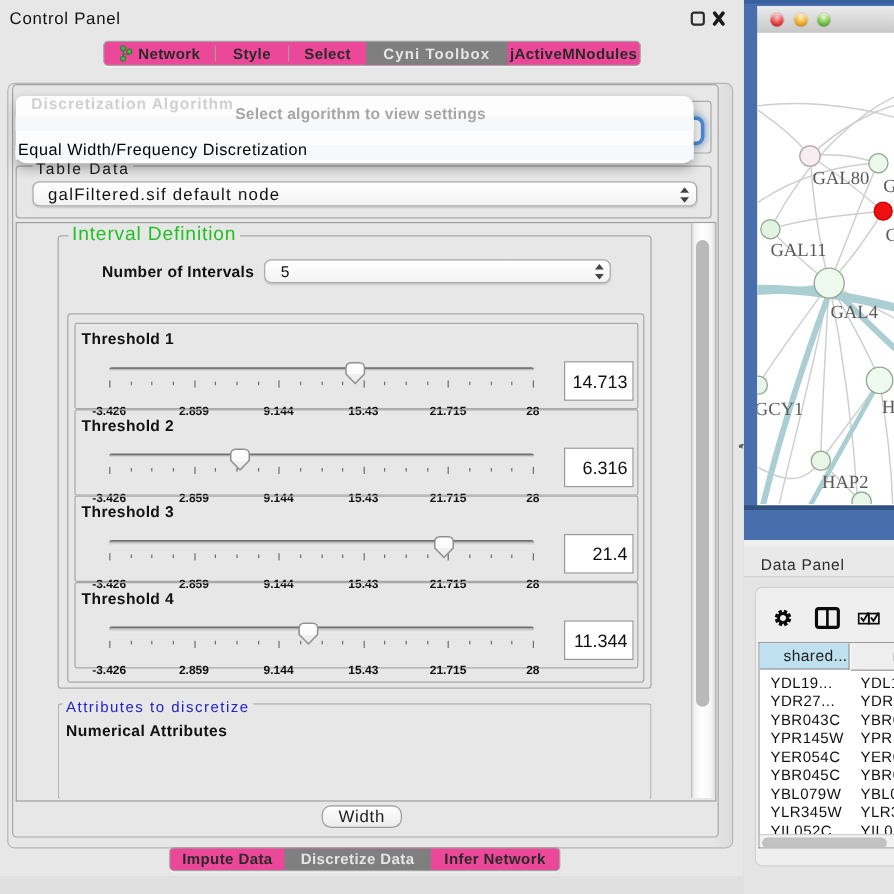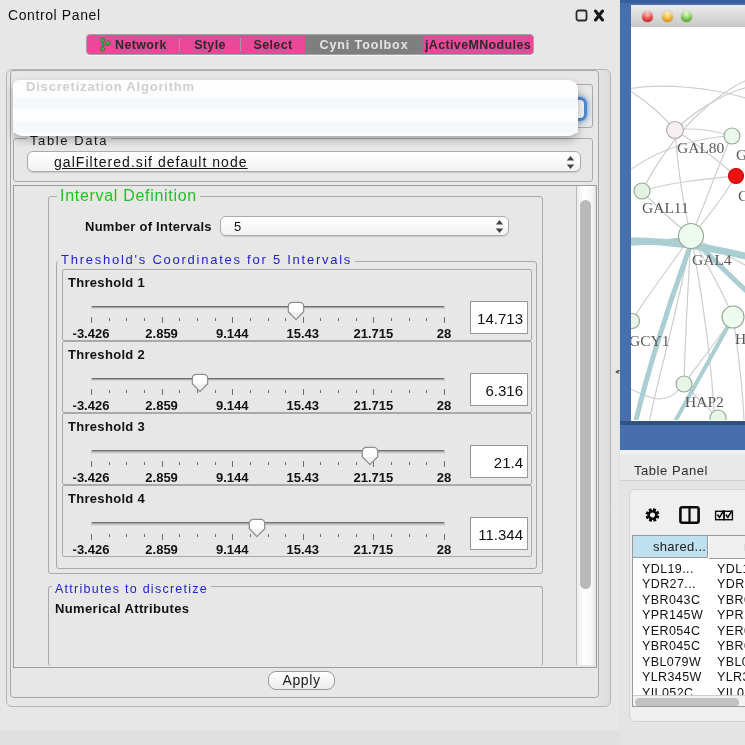--- a/index.html
+++ b/index.html
@@ -9,21 +9,21 @@
 .grptitle{font-size:13px;letter-spacing:1.15px;color:#1a1a1a;background:#e7e7e7;padding:0 3px;line-height:14px;}
 .combo{background:linear-gradient(#ffffff,#f3f3f3);border:1px solid #ababab;border-radius:6px;box-shadow:0 1px 1px rgba(0,0,0,0.12);}
 .seg{display:flex;background:#ec4899;border:1px solid #a2a2a2;border-radius:4px;overflow:hidden;font-size:12.5px;font-weight:bold;letter-spacing:.35px;color:#2a2a2a;box-shadow:0 1px 0 rgba(255,255,255,.6);}
 .seg div{display:flex;align-items:center;justify-content:center;white-space:nowrap;}
 .seg .sp{width:1px;height:13px;background:#9f9f9f;align-self:center;}
 .seg .sel{background:#7f7f7f;color:#e5e5e5;}
 .tbox{position:absolute;left:62px;width:468px;height:70px;border:1px solid #a9a9a9;border-radius:2px;}
 .ttitle{position:absolute;left:5px;top:5px;font-weight:bold;font-size:13px;letter-spacing:.3px;color:#111;}
 .track{position:absolute;left:28px;top:36px;width:354px;height:4.5px;border-radius:2px;background:linear-gradient(#6f6f6f 0,#6f6f6f 1px,#aaaaaa 1.5px,#d6d6d6 60%,#eeeeee);}
 .vbox{position:absolute;left:407px;top:31px;width:52px;height:31px;background:#fff;border:1px solid #989898;font-size:15px;color:#111;text-align:right;line-height:33px;padding-right:4px;}
-.ticklbl{position:absolute;top:56px;font-size:13px;font-weight:bold;color:#111;transform:translateX(-50%);}
+.ticklbl{position:absolute;top:68px;font-size:10px;font-weight:bold;color:#111;transform:translateX(-50%);}
 .row{height:15.5px;line-height:15.5px;font-size:12.5px;letter-spacing:.4px;color:#111;white-space:nowrap;}
 </style></head>
 <body>
 <div class="abs" id="cp">
 
   <div class="abs" style="left:8px;top:7px;font-size:14px;letter-spacing:.6px;color:#111;">Control Panel</div>
   <svg class="abs" style="left:575px;top:9px;" width="32" height="13" viewBox="0 0 32 13">
     <rect x="1.5" y="1.5" width="10" height="10" rx="2" fill="none" stroke="#2a2a2a" stroke-width="1.8"></rect>
     <path d="M20.5 2 L27.5 11 M27.5 2 L20.5 11" stroke="#1a1a1a" stroke-width="3" stroke-linecap="round"></path>
   </svg>
@@ -45,49 +45,50 @@
 
   <div class="abs" style="left:6px;top:69px;width:603px;height:636px;border:1px solid #b6b6b6;border-radius:6px;background:linear-gradient(90deg,#e7e7e7 97%,#dcdcdc)"></div>
   <div class="abs" style="left:10px;top:70px;width:587px;height:626px;border:1px solid #a6a6a6;border-radius:4px;background:#e7e7e7;"></div>
 
   <div class="abs grpbox" style="left:13px;top:84px;width:578px;height:42px;"></div>
 
   <div class="abs" style="left:556px;top:97px;width:31px;height:24px;background:#f2f2f2;border:3px solid #4d88cb;border-radius:7px;box-shadow:0 0 5px 1px rgba(80,140,205,.75);box-sizing:border-box;"></div>
 
   <div class="abs grpbox" style="left:13px;top:138px;width:578px;height:42px;"></div>
   <div class="abs grptitle" style="left:27px;top:134px;letter-spacing:1.6px;">Table Data</div>
-  <div class="abs combo" style="left:27px;top:151px;width:554px;height:21px;font-size:14px;letter-spacing:1.05px;color:#111;line-height:21px;padding-left:26px;box-sizing:border-box;text-decoration:underline;">galFiltered.sif default node
+  <div class="abs combo" style="left:27px;top:151px;width:554px;height:21px;font-size:14px;letter-spacing:1.05px;color:#111;line-height:21px;padding-left:12px;box-sizing:border-box;">galFiltered.sif default node
     <svg class="abs" style="right:5px;top:4px;" width="9" height="13" viewBox="0 0 9 13">
         <path d="M4.5 0 L8.2 4.6 H0.8 Z" fill="#444"></path>
         <path d="M4.5 13 L8.2 8.4 H0.8 Z" fill="#444"></path>
       </svg>
   </div>
 
   <div class="abs" style="left:13px;top:80px;width:565px;height:56px;background:#fdfdfd;border-radius:6px 9px 9px 9px;box-shadow:0 4px 9px rgba(0,0,0,0.28);">
     <div class="abs" style="left:0;top:17px;width:565px;height:12px;background:#f6f9fc;"></div>
     <div class="abs" style="left:0;top:41px;width:565px;height:12px;background:#f6f9fc;"></div>
   </div>
   <div class="abs" style="left:26px;top:79px;font-size:13px;letter-spacing:.8px;font-weight:bold;color:#d0d0d0;">Discretization Algorithm</div>
+  <div class="abs" style="left:196px;top:87px;font-size:13px;letter-spacing:.2px;font-weight:bold;color:#a6a6a6;">Select algorithm to view settings</div>
+  <div class="abs" style="left:15px;top:117px;font-size:13.5px;letter-spacing:.45px;color:#000;">Equal Width/Frequency Discretization</div>
 
   <div class="abs" style="left:13px;top:185px;width:582px;height:481px;border:1px solid #9e9e9e;"></div>
   <div class="abs" style="left:576px;top:186px;width:19px;height:479px;background:linear-gradient(90deg,#eDeDeD,#ffffff 40%,#f6f6f6 80%,#dedede);border-left:1px solid #b9b9b9;"></div>
   <div class="abs" style="left:580px;top:200px;width:11px;height:389px;background:#b9b9b9;border-radius:6px;"></div>
 
   <div class="abs grpbox" style="left:48px;top:196px;width:493px;height:376px;"></div>
   <div class="abs grptitle" style="left:57px;top:189px;color:#21c121;font-size:16px;letter-spacing:.7px;">Interval Definition</div>
   <div class="abs" style="left:85px;top:219px;font-size:13px;letter-spacing:.25px;font-weight:bold;color:#111;">Number of Intervals</div>
   <div class="abs combo" style="left:220px;top:216px;width:289px;height:20px;font-size:13px;color:#111;line-height:20px;padding-left:13px;box-sizing:border-box;">5
     <svg class="abs" style="right:4px;top:3px;" width="9" height="13" viewBox="0 0 9 13">
         <path d="M4.5 0 L8.2 4.6 H0.8 Z" fill="#444"></path>
         <path d="M4.5 13 L8.2 8.4 H0.8 Z" fill="#444"></path>
       </svg>
   </div>
 
   <div class="abs grpbox" style="left:56px;top:261px;width:479px;height:306px;"></div>
-  <div class="abs grptitle" style="left:58px;top:253px;color:#2222cc;letter-spacing:1.75px;">Threshold's Coordinates for 5 Intervals</div>
 
   <div class="tbox" style="top:268.7px;">
     <div class="ttitle">Threshold 1</div>
     <div class="track"></div>
     <div class="abs" style="left:28px;top:47.4px;width:1px;height:6px;background:#6e6e6e;"></div>
       <div class="abs" style="left:45.65px;top:47.9px;width:1px;height:3.2px;background:#6e6e6e;"></div>
       <div class="abs" style="left:63.3px;top:47.9px;width:1px;height:3.2px;background:#6e6e6e;"></div>
       <div class="abs" style="left:80.94999999999999px;top:47.9px;width:1px;height:3.2px;background:#6e6e6e;"></div>
       <div class="abs" style="left:98.6px;top:47.4px;width:1px;height:6px;background:#6e6e6e;"></div>
       <div class="abs" style="left:116.25px;top:47.9px;width:1px;height:3.2px;background:#6e6e6e;"></div>
@@ -252,22 +253,27 @@
           </linearGradient>
         </defs>
       </svg>
     <div class="vbox">11.344</div>
   </div>
 
   <div class="abs grpbox" style="left:48px;top:586px;width:493px;height:79px;border-bottom:none;"></div>
   <div class="abs grptitle" style="left:52px;top:581.5px;color:#2222cc;font-size:12.5px;letter-spacing:1.25px;">Attributes to discretize</div>
   <div class="abs" style="left:55px;top:601px;font-size:13px;letter-spacing:.35px;font-weight:bold;color:#111;">Numerical Attributes</div>
 
-  <div class="abs" style="left:268px;top:671px;width:65px;height:17px;background:linear-gradient(#ffffff,#f6f6f6 45%,#ebebeb);border:1px solid #9a9a9a;border-radius:8px;font-size:14px;letter-spacing:.6px;color:#1a1a1a;text-align:center;line-height:17px;">Apply</div>
-
+  <div class="abs" style="left:268px;top:671px;width:65px;height:17px;background:linear-gradient(#ffffff,#f6f6f6 45%,#ebebeb);border:1px solid #9a9a9a;border-radius:8px;font-size:14px;letter-spacing:.6px;color:#1a1a1a;text-align:center;line-height:17px;">Width</div>
+
+  <div class="seg abs" style="left:141px;top:706px;height:18px;">
+    <div style="width:95px;">Impute Data</div>
+    <div class="sel" style="width:122px;">Discretize Data</div>
+    <div style="width:107px;">Infer Network</div>
+  </div>
 </div>
 
 <svg class="abs" style="left:614px;top:367px;" width="8" height="10" viewBox="0 0 8 10">
     <path d="M1.5 4.5 q1.5 -2 3.5 -1.5 l1.5 .5 -1.8 1.2 .3 2.3 -1.5 -.8 q-1.8 .6 -2 -1.7 Z" fill="#4a4a4a" opacity=".85"></path>
   </svg>
 
 <div class="abs" id="net" style="left:620px;top:0;width:125px;height:450px;background:#476fad;">
   <div class="abs" style="left:0;top:0;width:125px;height:3px;background:#385f9d;"></div>
   <div class="abs" style="left:11px;top:5px;width:114px;height:22px;background:linear-gradient(#ececec,#c8c8c8);border-bottom:1px solid #8e8e8e;">
     <div class="abs light" style="left:11px;top:5.5px;width:11px;height:11px;border-radius:50%;background:radial-gradient(circle at 50% 28%,#f6b6b6 8%,#e64444 55%,#a31616);box-shadow:inset 0 1px 1px rgba(255,255,255,.7),0 0 1px #903;"></div>
@@ -329,21 +335,21 @@
         <text x="104" y="317">H</text>
         <text x="54" y="380">HAP2</text>
       </g>
     </svg>
   </div>
 </div>
 
 <div class="abs" id="tp" style="left:620px;top:450px;width:125px;height:295px;background:#e4e4e4;">
   <div class="abs" style="left:0;top:0;width:125px;height:4.5px;background:#f0f0f0;"></div>
   <div class="abs" style="left:0;top:4.5px;width:125px;height:25px;background:#e9e9e9;border-bottom:1px solid #cfcfcf;">
-    <div class="abs" style="left:14px;top:8px;font-size:13px;letter-spacing:.55px;color:#2e2e2e;">Table Panel</div>
+    <div class="abs" style="left:14px;top:8px;font-size:13px;letter-spacing:.55px;color:#2e2e2e;">Data Panel</div>
   </div>
   <div class="abs" style="left:9px;top:39px;width:125px;height:231px;background:#efefef;border:1px solid #d2d2d2;border-radius:6px;"></div>
 
   <svg class="abs" style="left:24px;top:55px;" width="112" height="21" viewBox="0 0 112 21">
     <g fill="#0a0a0a" transform="rotate(21 8.5 10)">
       <path d="M15.34 8.53 L15.34 11.47 L13.16 11.50 L12.86 12.23 L14.38 13.80 L12.30 15.88 L10.73 14.36 L10.00 14.66 L9.97 16.84 L7.03 16.84 L7.00 14.66 L6.27 14.36 L4.70 15.88 L2.62 13.80 L4.14 12.23 L3.84 11.50 L1.66 11.47 L1.66 8.53 L3.84 8.50 L4.14 7.77 L2.62 6.20 L4.70 4.12 L6.27 5.64 L7.00 5.34 L7.03 3.16 L9.97 3.16 L10.00 5.34 L10.73 5.64 L12.30 4.12 L14.38 6.20 L12.86 7.77 L13.16 8.50 Z"></path>
       <circle cx="8.5" cy="10" r="2.5" fill="#efefef"></circle>
     </g>
     <g fill="none" stroke="#0a0a0a">
       <rect x="36.4" y="2.2" width="18.2" height="15.6" rx="2" stroke-width="2.6"></rect>

